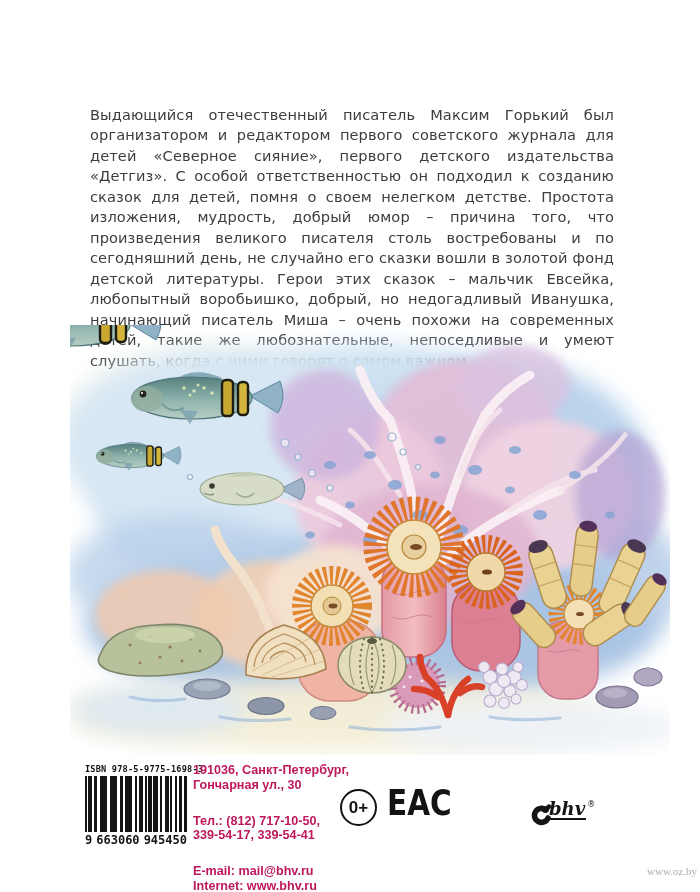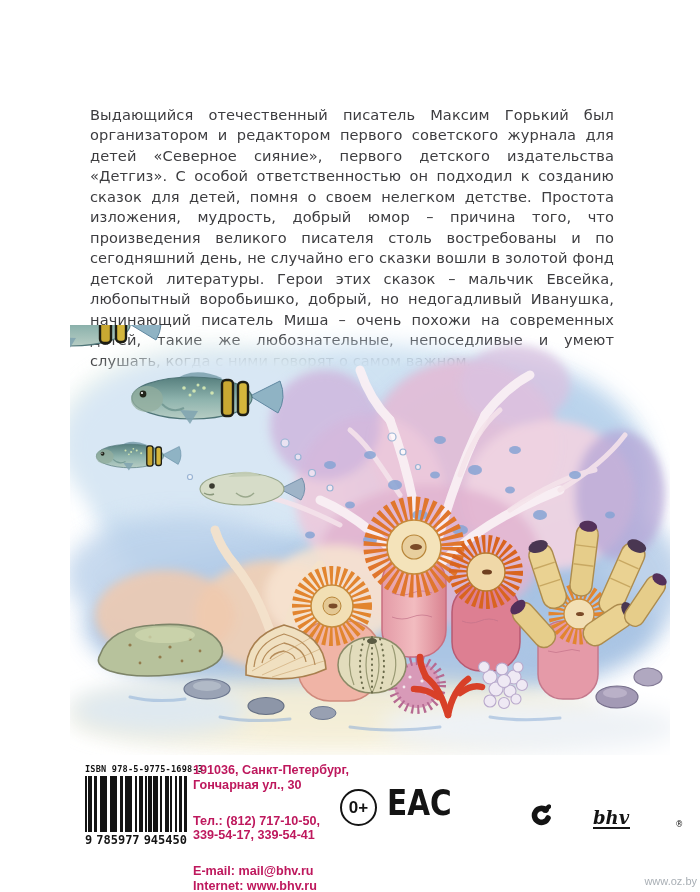--- a/index.html
+++ b/index.html
@@ -34,29 +34,29 @@
 
   .age{position:absolute;left:340px;top:789px;width:33px;height:33px;
        border:2.6px solid #141414;border-radius:50%;
        display:flex;align-items:center;justify-content:center;
        font-family:"Liberation Sans",sans-serif;font-weight:bold;font-size:17px;color:#141414;}
 
   .eac{position:absolute;left:387px;top:784px;
        font-family:"DejaVu Sans",sans-serif;font-weight:bold;font-size:36px;line-height:38px;
        color:#141414;transform:scaleX(0.82);transform-origin:left center;letter-spacing:0px;}
 
-  .brand{position:absolute;left:531px;top:799px;display:flex;align-items:flex-end;gap:44px;}
+  .brand{position:absolute;left:531px;top:799px;display:flex;align-items:flex-start;}
   .brand .swirl{width:20px;height:26px;margin-top:4px;}
   .brand .bhv{font-family:"DejaVu Serif",serif;font-style:italic;font-weight:bold;
               font-size:18px;color:#141414;border-bottom:2.2px solid #141414;
               line-height:19px;margin-left:-2px;padding:0 1px 0 0;}
   .brand .reg{font-size:8px;color:#141414;margin-left:1px;margin-top:1px;}
 
-  .watermark{position:absolute;right:3px;bottom:5px;
-             font-family:Liberation Sans, sans-serif;font-size:11px;color:#a9afb5;}
+  .watermark{position:absolute;right:3px;bottom:15px;
+             font-family:Liberation Serif, serif;font-size:11px;color:#a9afb5;}
 </style>
 </head>
 <body>
 
 <div class="page">
 
   <p class="blurb">Выдающийся отечественный писатель Максим Горький был организатором и редактором первого советского журнала для детей «Северное сияние», первого детского издательства «Детгиз». С особой ответственностью он подходил к созданию сказок для детей, помня о своем нелегком детстве. Простота изложения, мудрость, добрый юмор – причина того, что произведения великого писателя столь востребованы и по сегодняшний день, не случайно его сказки вошли в золотой фонд детской литературы. Герои этих сказок – мальчик Евсейка, любопытный воробьишко, добрый, но недогадливый Иванушка, начинающий писатель Миша – очень похожи на современных детей, такие же любознательные, непоседливые и умеют слушать, когда с ними говорят о самом важном.</p>
 
   <svg class="illu" viewBox="0 0 600 430" xmlns="http://www.w3.org/2000/svg">
     <defs>
@@ -347,21 +347,21 @@
       <path d="M420,392 q30,5 70,1"></path>
       <path d="M60,372 q25,6 55,2"></path>
     </g>
   </svg>
 
   <div class="barcode">
     <span class="isbn">ISBN 978-5-9775-1698-3</span>
     <div class="bars"></div>
     <div class="bcdigits">
       <span>9</span>
-      <span>785977</span>
+      <span>663060</span>
       <span>945450</span>
     </div>
   </div>
 
   <div class="pubinfo">
     <span>191036, Санкт-Петербург,</span>
     <span>Гончарная ул., 30</span>
     <span class="gap">Тел.: (812) 717-10-50,</span>
     <span>339-54-17, 339-54-41</span>
     <span class="gap">E-mail: mail@bhv.ru</span>

